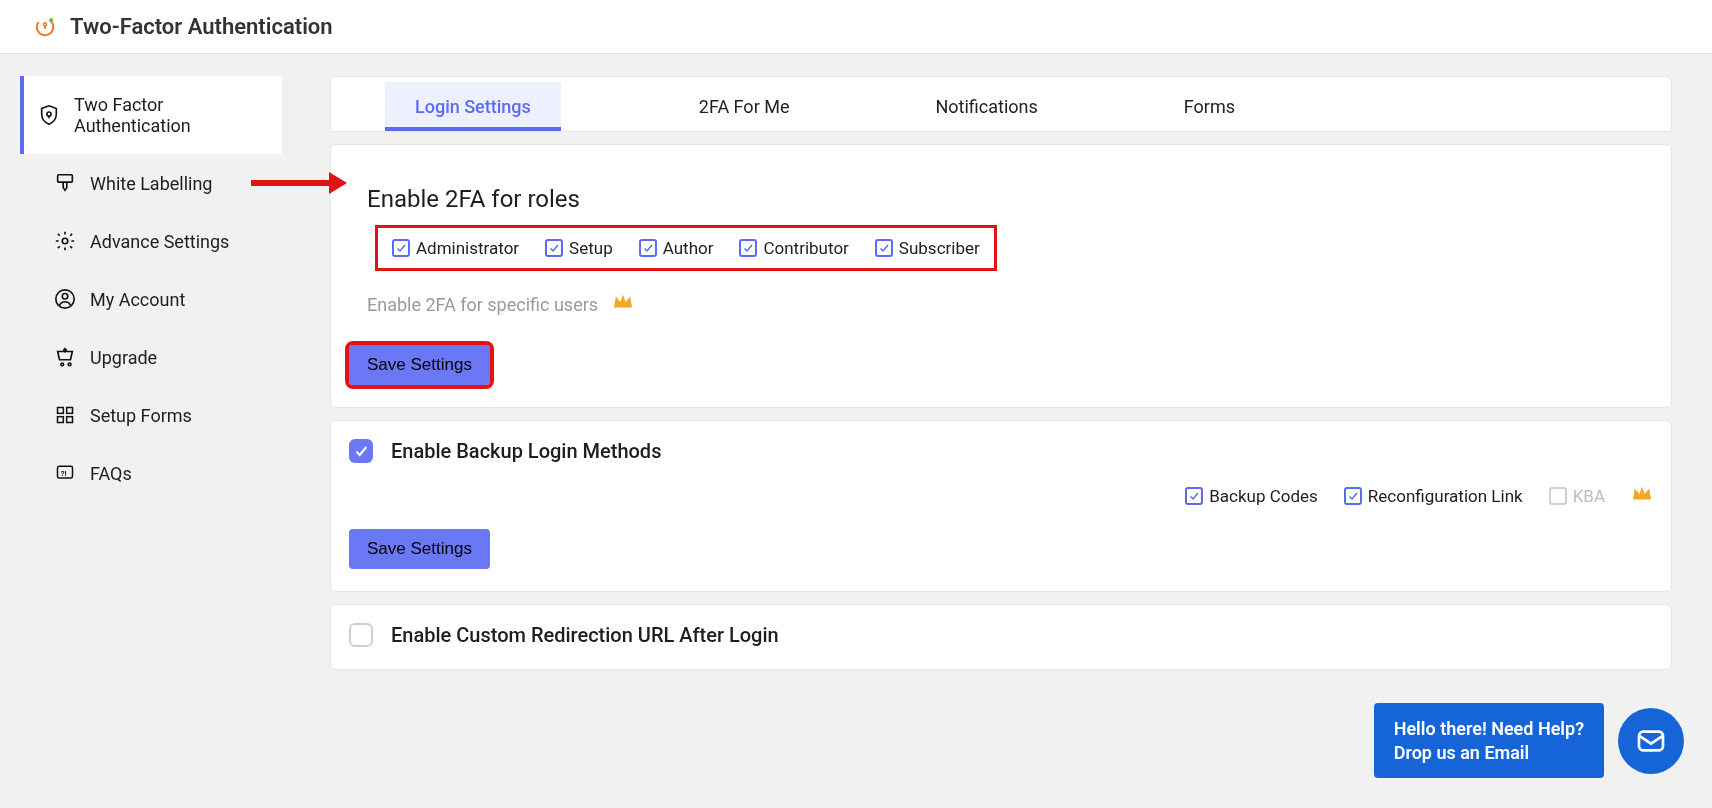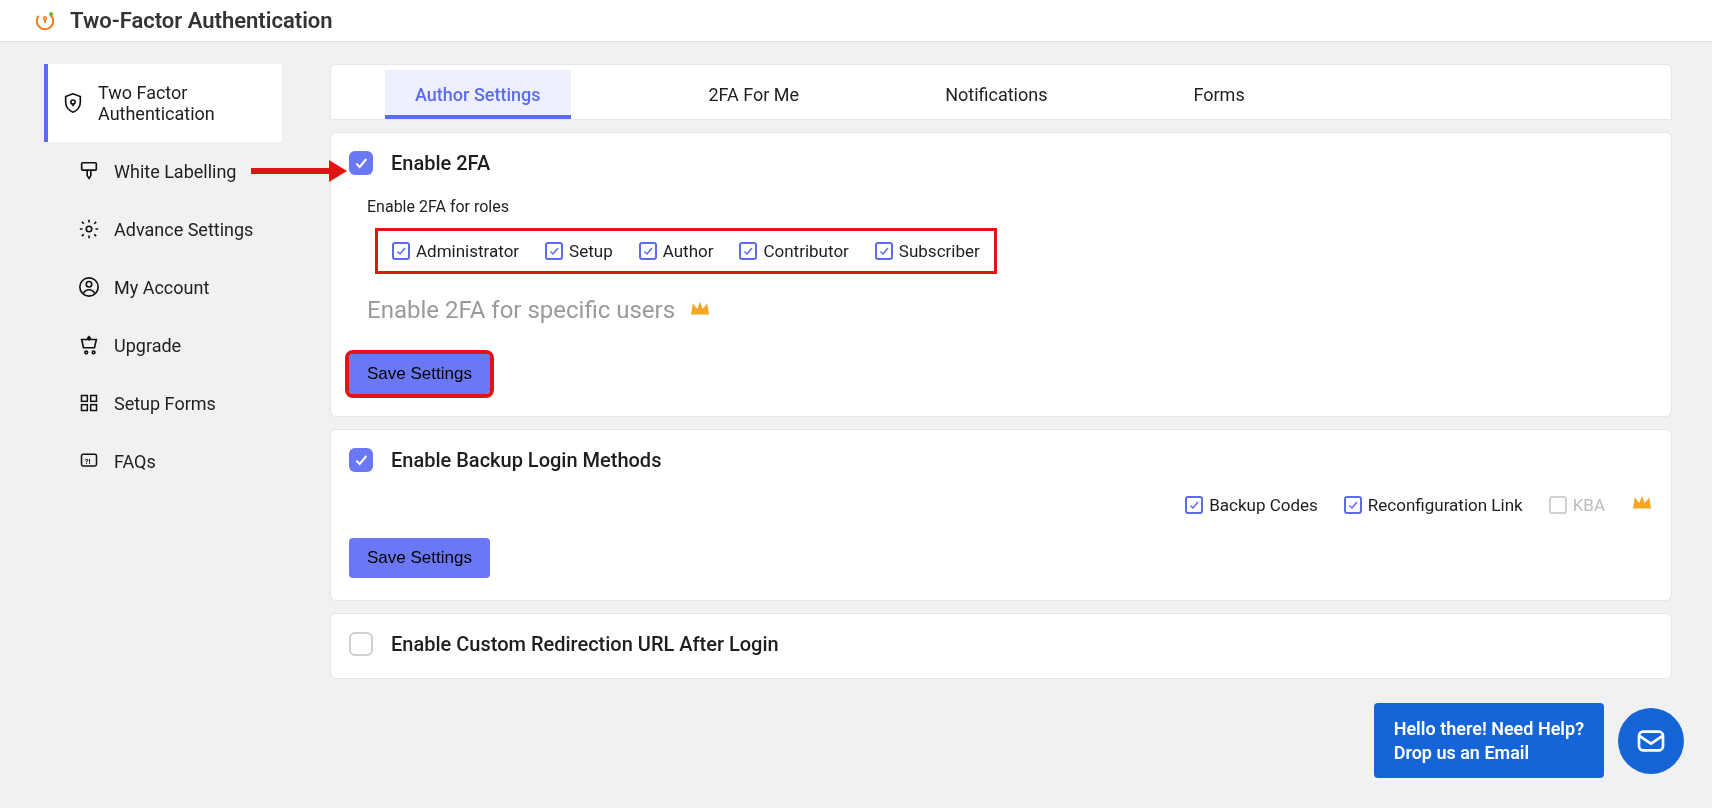--- a/index.html
+++ b/index.html
@@ -9,37 +9,36 @@
     color: #1e1e1e;
     width: 1712px;
     height: 808px;
     overflow: hidden;
   }
 
   
   .topbar {
     background: #fff;
     border-bottom: 1px solid #e0e0e0;
-    height: 42px;
+    height: 54px;
     display: flex;
     align-items: center;
     padding-left: 34px;
     gap: 14px;
   }
   .page-title { font-size: 22px; font-weight: 600; color: #333; }
 
   
   .layout { display: flex; }
 
   
   .sidebar {
     width: 282px;
     background: #f1f1f1;
     padding-top: 22px;
-    padding-left: 24px;
   }
   .side-item {
     display: flex;
     align-items: center;
     gap: 14px;
     padding: 18px 20px 18px 34px;
     font-size: 18px;
     cursor: pointer;
     margin-left: 20px;
   }
@@ -94,40 +93,40 @@
 
   .cbox {
     width:24px;height:24px;border-radius:6px;background:#6b78f5;
     display:inline-flex;align-items:center;justify-content:center;
     flex-shrink:0;
   }
   .cbox.off { background:#fff;border:2px solid #cfcfcf;}
   .cbox svg { stroke:#fff;stroke-width:3;fill:none;}
   .chead { display:flex;align-items:center;gap:18px;font-size:20px;font-weight:500;}
 
-  .subhead { font-size:16px;margin:22px 0 12px 18px;}
+  .subhead { font-size:24px;margin:22px 0 12px 18px;}
   .roles-box {
     border:3px solid #e11313;
     padding:10px 14px;
     margin-left:26px;
     display:inline-flex;
     gap:26px;
   }
   .mini-check {
     display:inline-flex;align-items:center;gap:6px;font-size:17px;
   }
   .mini-check .boxc {
     width:18px;height:18px;border:2px solid #5b6bf2;border-radius:3px;
     display:inline-flex;align-items:center;justify-content:center;
   }
   .mini-check .boxc svg{stroke:#5b6bf2;stroke-width:3;fill:none;}
   .mini-check.disabled .boxc{border-color:#d0d0d0;}
   .mini-check.disabled {color:#bdbdbd;}
 
-  .premium { color:#9a9a9a;font-size:24px;margin:22px 0 8px 18px;display:flex;align-items:center;gap:14px;}
+  .premium { color:#9a9a9a;font-size:18px;margin:22px 0 8px 18px;display:flex;align-items:center;gap:14px;}
   .hint { color:#9a9a9a;font-size:17px;margin-left:36px;}
   .hint a{color:#9a9a9a;text-decoration:underline;}
 
   .save-btn {
     background:#6b78f5;color:#000000;border:none;border-radius:4px;
     padding:10px 18px;font-size:17px;cursor:pointer;margin-top:22px;
   }
   .hi-red { outline:4px solid #e11313; outline-offset:-0px;}
 
   .arrow {
@@ -234,40 +233,32 @@
           <text x="7" y="15" font-size="9" font-weight="bold">?!</text>
         </svg>
       </span>
       <span>FAQs</span>
     </div>
   </div>
 
   <div class="main">
 
     <div class="tabs">
-      <div class="tab active">Author Settings</div>
+      <div class="tab active">Login Settings</div>
       <div class="tab">2FA For Me</div>
       <div class="tab">Notifications</div>
       <div class="tab">Forms</div>
     </div>
 
     <div class="panel">
       <svg class="arrow" viewBox="0 0 96 26">
         <line x1="0" y1="13" x2="78" y2="13" stroke="#e11313" stroke-width="6"></line>
         <polygon points="78,2 96,13 78,24" fill="#e11313"></polygon>
       </svg>
 
-      <div class="chead">
-        <span class="cbox">
-          <svg width="16" height="16" viewBox="0 0 24 24">
-              <polyline points="5 13 10 18 20 6"></polyline>
-            </svg>
-        </span>
-        <span>Enable 2FA</span>
-      </div>
 
       <div class="subhead">Enable 2FA for roles</div>
 
       <div class="roles-box">
         <label class="mini-check">
           <span class="boxc">
               <svg width="12" height="12" viewBox="0 0 24 24">
                 <polyline points="5 13 10 18 20 6"></polyline>
               </svg>
             </span>

